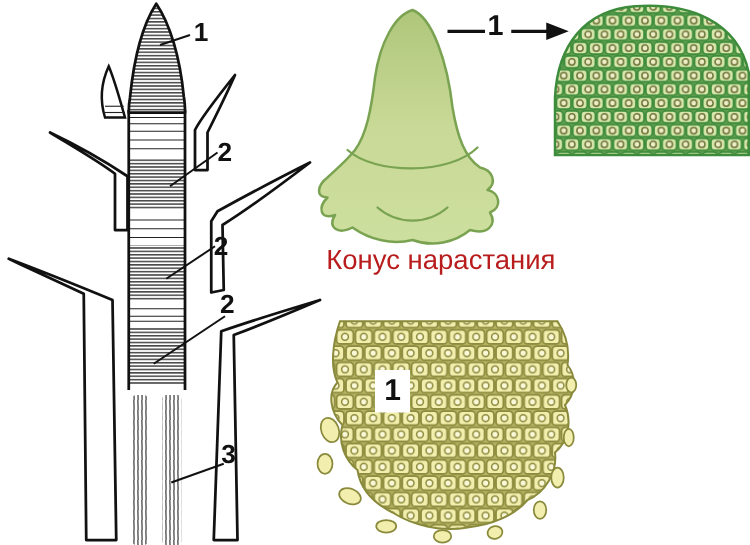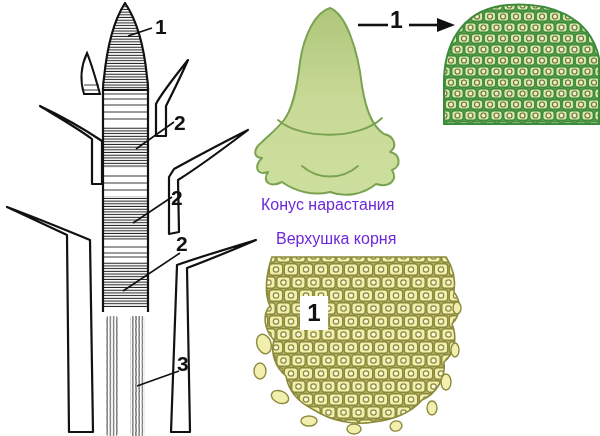--- a/index.html
+++ b/index.html
@@ -6,21 +6,21 @@
   #stage{
     position:relative;width:600px;height:436px;background:#ffffff;
     font-family:"Liberation Sans", sans-serif;overflow:hidden;
   }
   .abs{position:absolute;}
   .num-label{
     position:absolute;font-weight:bold;font-size:21px;color:#111;
     line-height:1;letter-spacing:0;
   }
   .caption{
-    position:absolute;font-size:16px;color:#6d28d9;line-height:1.1;
+    position:absolute;font-size:22px;color:#b91c1c;line-height:1.1;
     white-space:nowrap;
   }
   .root-one-box{
     position:absolute;left:300px;top:296px;width:28px;height:34px;
     background:#ffffff;display:flex;align-items:center;justify-content:center;
     font-weight:bold;font-size:24px;color:#111;
   }
   svg{display:block;}
 </style>
 </head>
@@ -185,15 +185,14 @@
   <div class="num-label" style="left:171px;top:187px">2</div>
   <div class="num-label" style="left:176px;top:233px">2</div>
   <div class="num-label" style="left:177px;top:353px">3</div>
   <div class="num-label" style="left:390px;top:9px;font-size:23px">1</div>
 
   <div class="root-one-box">
     <span>1</span>
   </div>
 
   <div class="caption" style="left:261px;top:196px">Конус нарастания</div>
-  <div class="caption" style="left:276px;top:230px">Верхушка корня</div>
 
 </div>
 
 </body></html>

